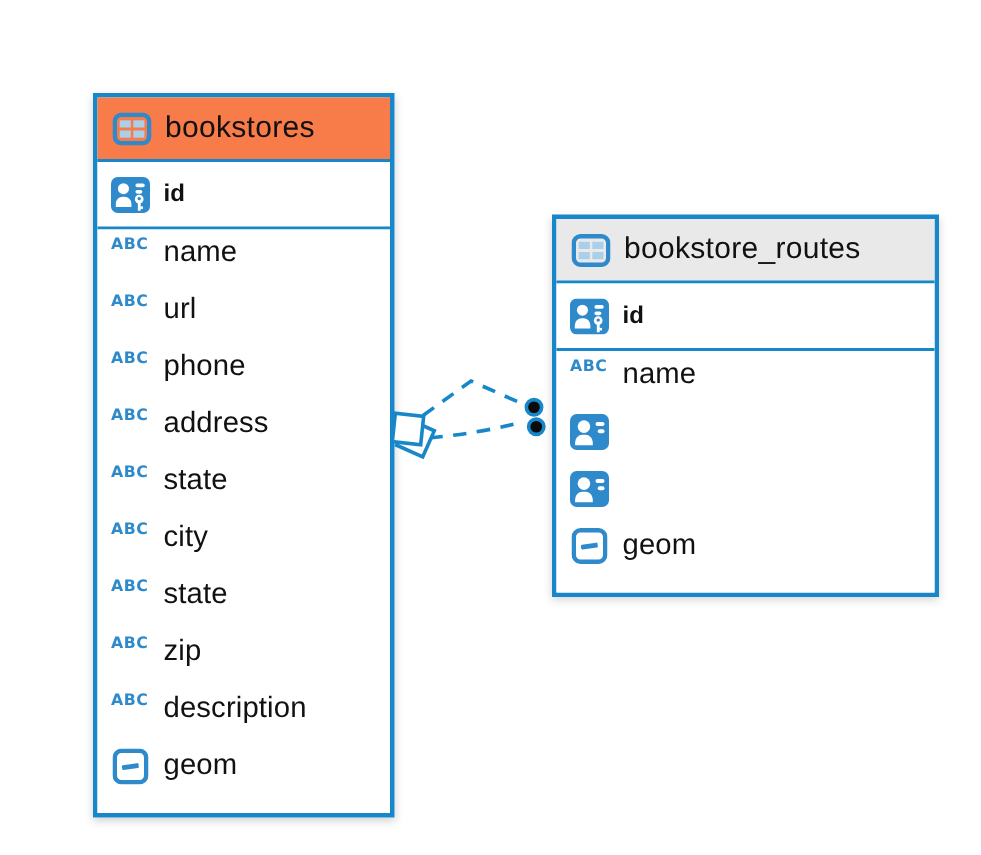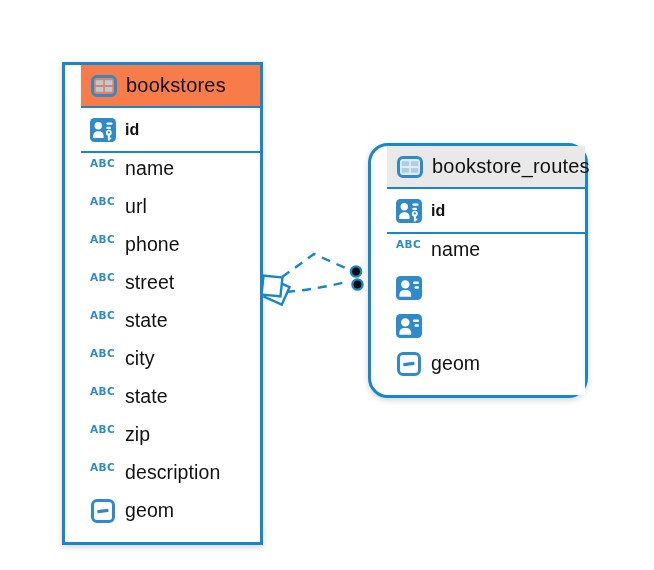--- a/index.html
+++ b/index.html
@@ -20,21 +20,20 @@
     overflow: hidden;
     font-family: "Liberation Sans", "DejaVu Sans", sans-serif;
     color: var(--text-black);
   }
   .table {
     position: absolute;
     background: #ffffff;
     border: 3px solid var(--accent-blue);
     box-shadow: 0 2px 6px rgba(0,0,0,0.18);
     z-index: 1;
-    padding-left: 16px;
   }
   .table-header {
     height: 43px;
     display: flex;
     align-items: center;
     gap: 9px;
     padding: 0 9px;
     border-bottom: 2px solid var(--accent-blue);
     font-size: 20px;
     font-weight: 500;
@@ -158,21 +157,21 @@
       <div class="col-row" data-interactable="true">
         <span class="icon-cell" data-interactable="false">
             <span class="abc">ABC</span>
           </span>
         <span data-interactable="false">phone</span>
       </div>
       <div class="col-row" data-interactable="true">
         <span class="icon-cell" data-interactable="false">
             <span class="abc">ABC</span>
           </span>
-        <span data-interactable="false">street</span>
+        <span data-interactable="false">address</span>
       </div>
       <div class="col-row" data-interactable="true">
         <span class="icon-cell" data-interactable="false">
             <span class="abc">ABC</span>
           </span>
         <span data-interactable="false">state</span>
       </div>
       <div class="col-row" data-interactable="true">
         <span class="icon-cell" data-interactable="false">
             <span class="abc">ABC</span>
@@ -201,21 +200,21 @@
         <span class="icon-cell" data-interactable="false">
           <svg width="24" height="24">
               <use href="#sym-geom"></use>
             </svg>
         </span>
         <span data-interactable="false">geom</span>
       </div>
     </div>
   </div>
 
-  <div class="table" data-interactable="true" style="left:368px; top:143px; width:220px;border-radius:20px;">
+  <div class="table" data-interactable="true" style="left:368px; top:143px; width:258px;">
     <div class="table-header normal" data-interactable="true">
       <span class="icon-cell" data-interactable="false">
         <svg width="26" height="22">
             <use href="#sym-table"></use>
           </svg>
       </span>
       <span data-interactable="false">bookstore_routes</span>
     </div>
     <div class="id-row" data-interactable="true">
       <span class="icon-cell" data-interactable="false">

